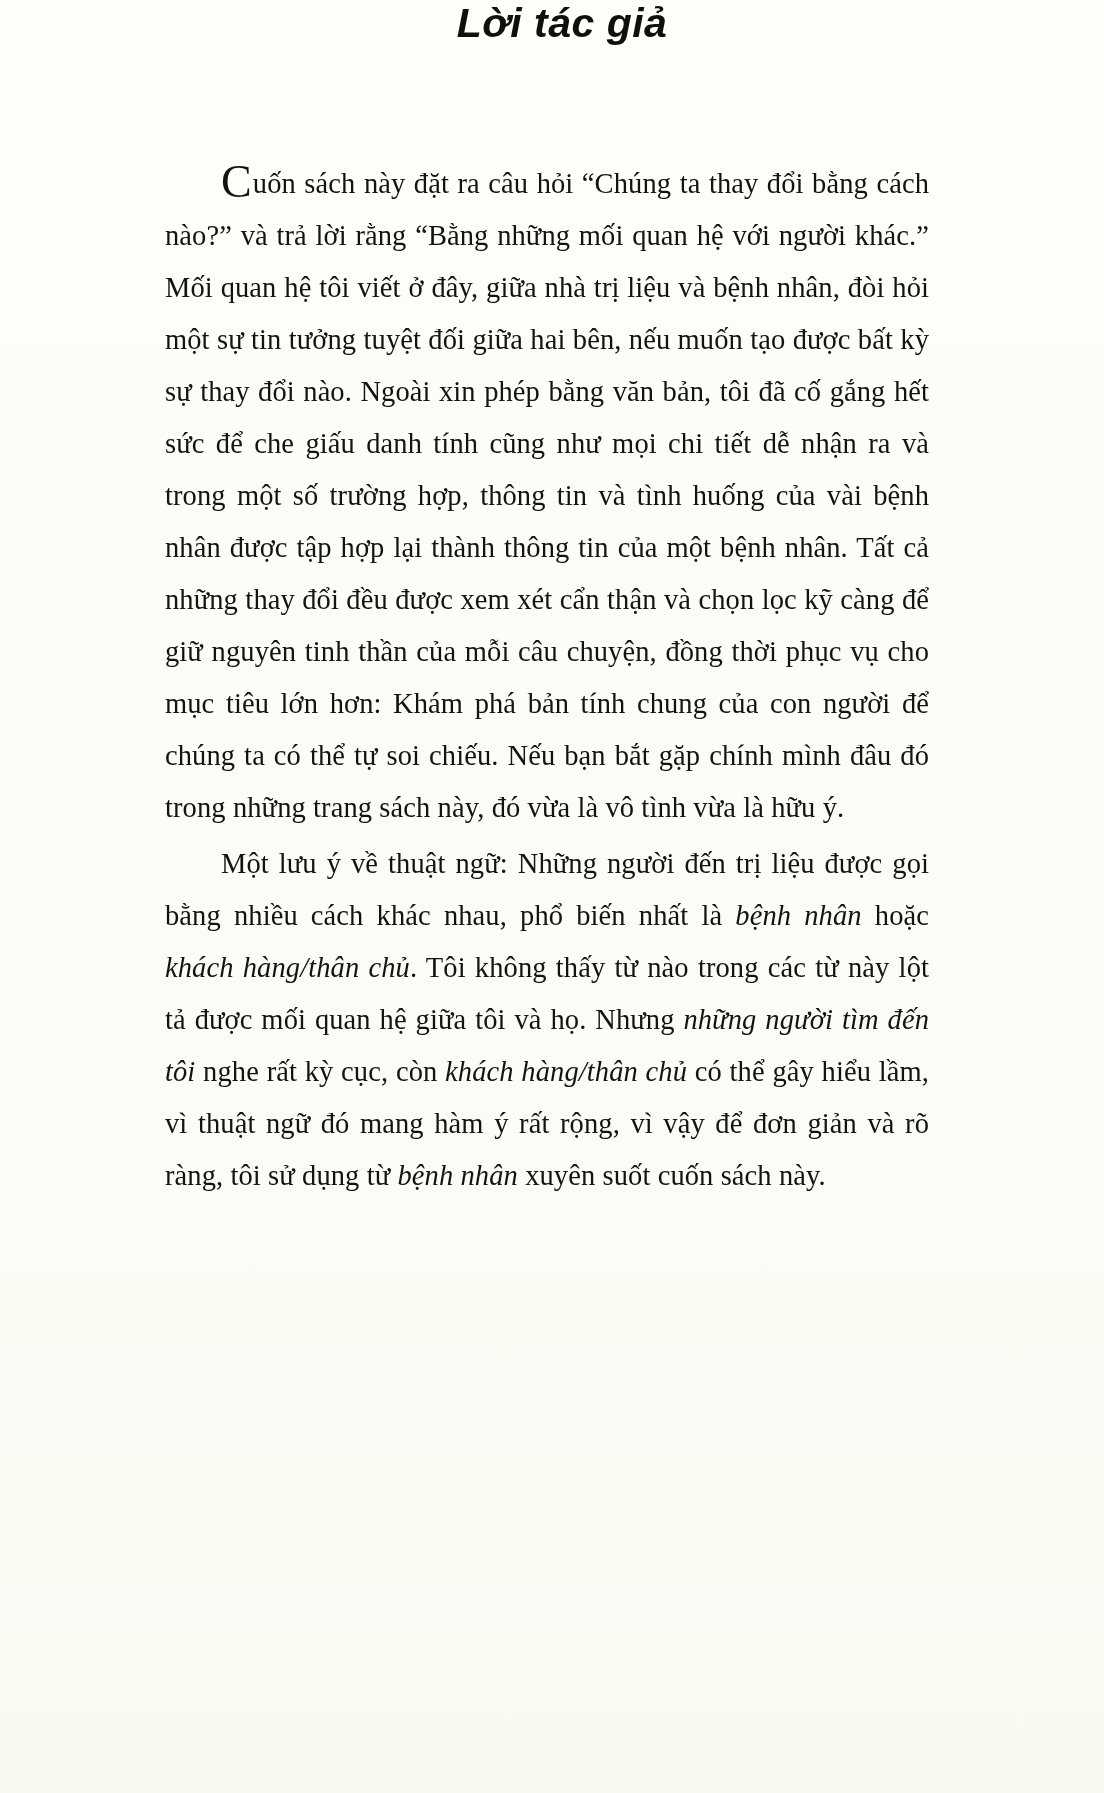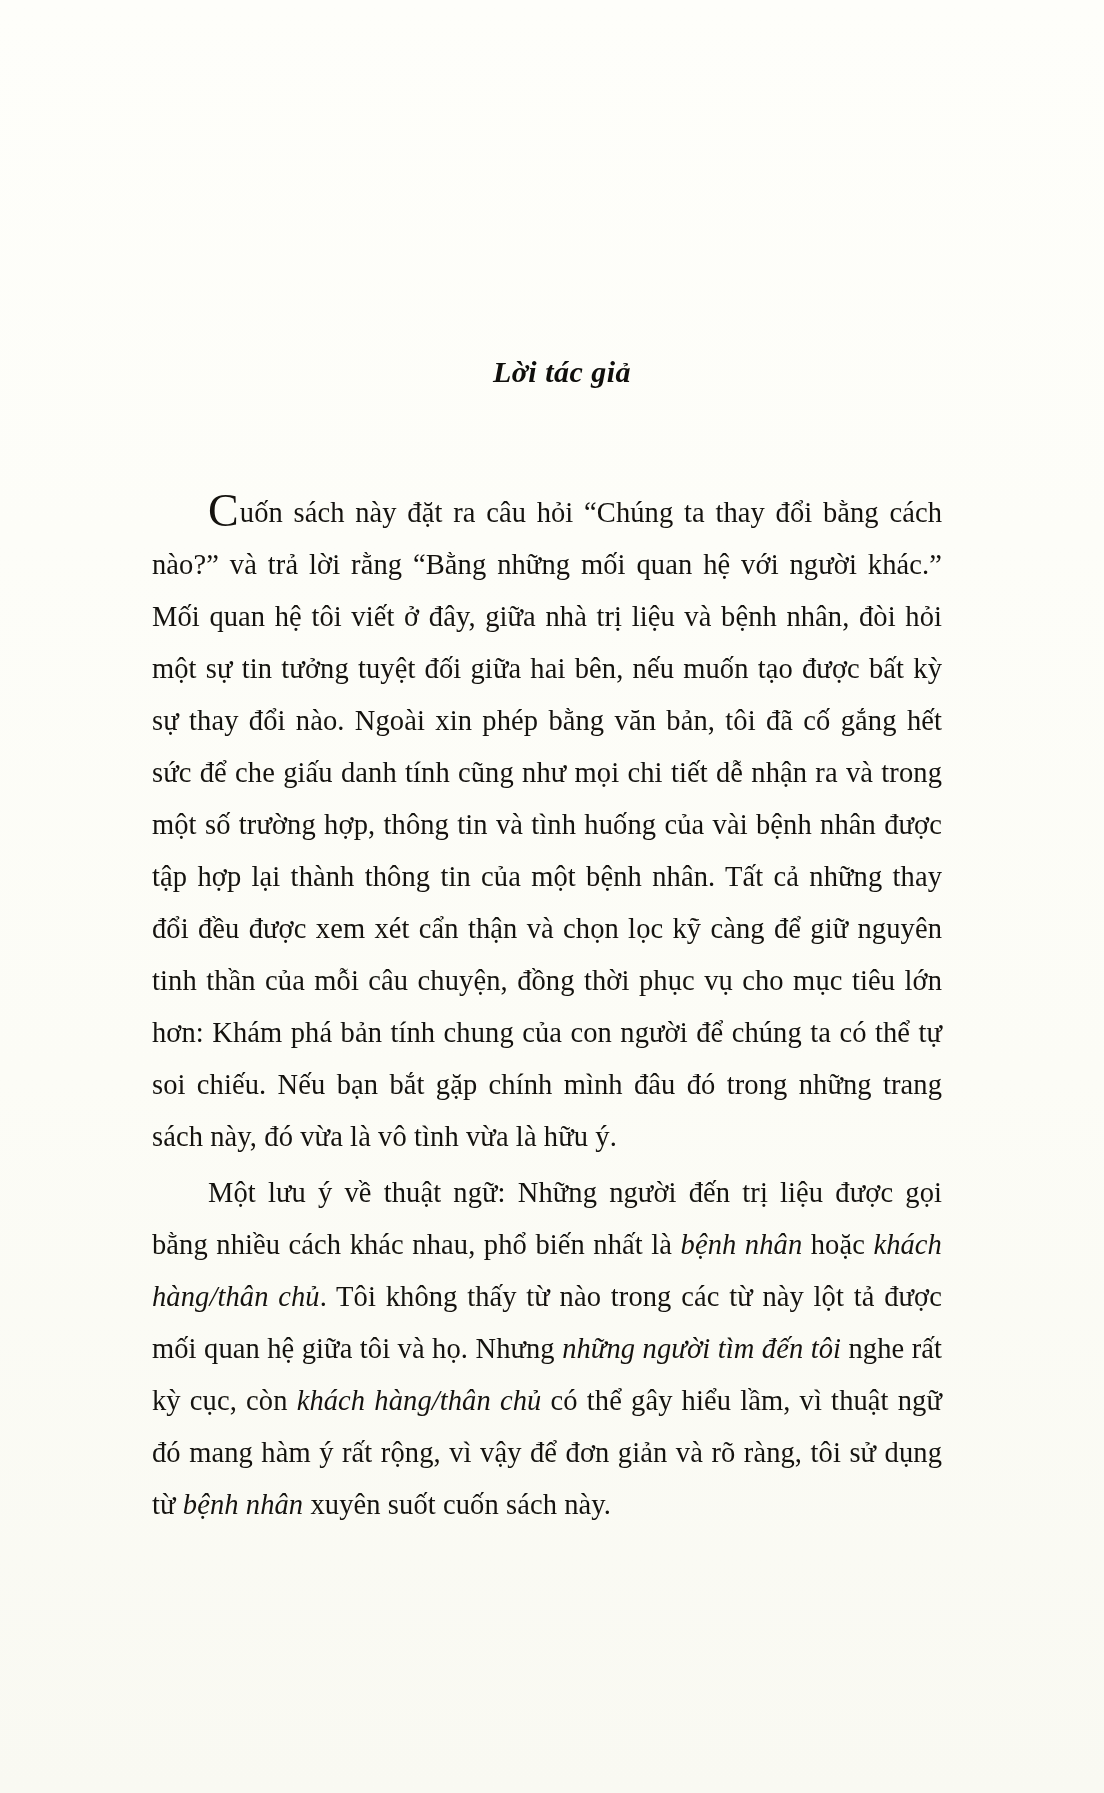--- a/index.html
+++ b/index.html
@@ -23,32 +23,31 @@
   }
   .page-inner {
     position: absolute;
     left: 152px;
     top: 0;
     width: 790px;
     height: 1793px;
   }
   .chapter-title {
     margin: 0;
-    padding-top: 355px;
-    font-family: Liberation Serif, serif;
+    font-family: Liberation Sans, sans-serif;
     font-style: italic;
     font-weight: 700;
-    font-size: 30px;
+    font-size: 41px;
     letter-spacing: 0.5px;
     color: #100f0c;
     text-align: center;
     padding-left: 30px;
   }
   .body-text {
-    margin: 0;
+    margin: 13px;
     padding-top: 98px;
   }
   p.para {
     margin: 0 0 0 0;
     font-size: 28.5px;
     line-height: 52px;
     text-align: justify;
     text-justify: inter-word;
     color: #15130f;
     letter-spacing: 0.1px;

